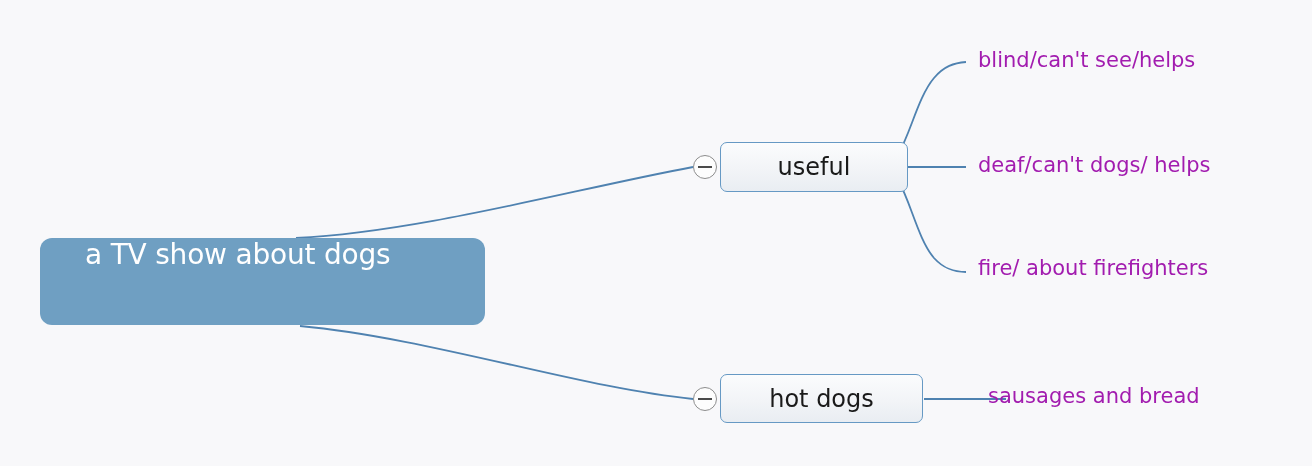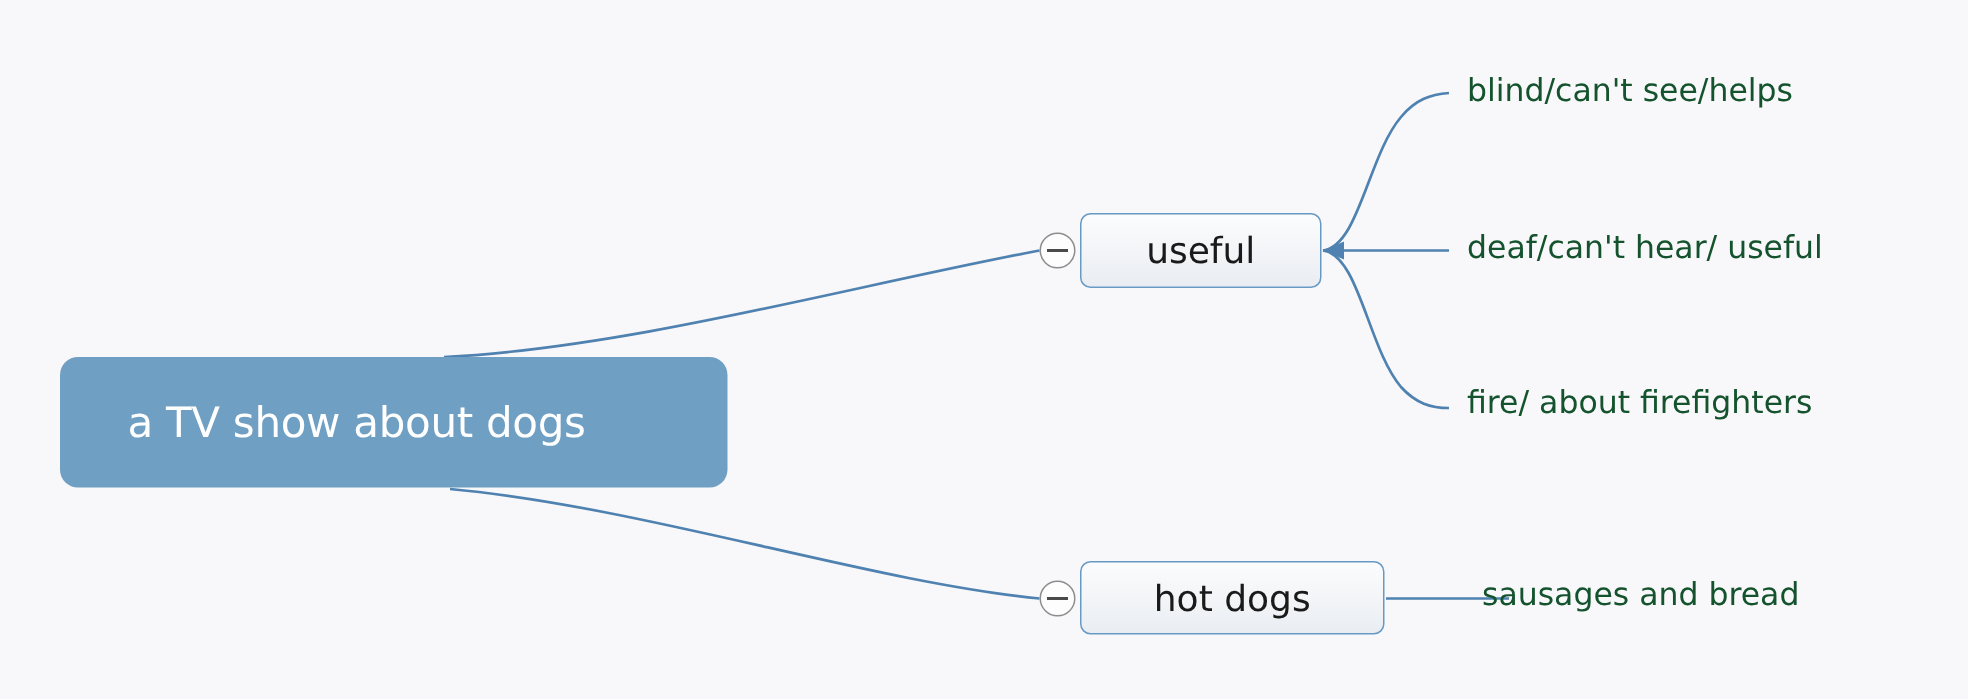--- a/index.html
+++ b/index.html
@@ -33,21 +33,21 @@
   
   .root-node {
     position: absolute;
     left: 40px;
     top: 238px;
     width: 445px;
     height: 87px;
     background: #6f9fc2;
     border-radius: 12px;
     display: flex;
-    align-items: center;
+    align-items: flex-start;
     box-sizing: border-box;
     padding-left: 45px;
   }
   .root-label {
     color: #ffffff;
     font-size: 28px;
     font-family: "DejaVu Sans", sans-serif;
     letter-spacing: -0.2px;
     white-space: nowrap;
   }
@@ -65,21 +65,21 @@
   }
   .branch-label {
     font-size: 24px;
     color: #1a1a1a;
     font-family: "DejaVu Sans", sans-serif;
     white-space: nowrap;
   }
   #node-useful {
     left: 720px;
     top: 142px;
-    width: 161px;
+    width: 188px;
     height: 50px;
   }
   #node-hotdogs {
     left: 720px;
     top: 374px;
     width: 203px;
     height: 49px;
   }
 
   
@@ -108,21 +108,21 @@
   }
   #toggle-hotdogs {
     left: 693px;
     top: 387px;
   }
 
   
   .leaf-label {
     position: absolute;
     font-size: 21px;
-    color: #14532d;
+    color: #a21caf;
     font-family: "DejaVu Sans", sans-serif;
     white-space: nowrap;
     line-height: 1;
   }
   #leaf-blind  { left: 978px; top: 50px; }
   #leaf-deaf   { left: 978px; top: 155px; }
   #leaf-fire   { left: 978px; top: 258px; }
   #leaf-sausages { left: 988px; top: 386px; }
 </style>
 </head>
@@ -150,21 +150,21 @@
   <div class="root-node">
     <span class="root-label">a TV show about dogs</span>
   </div>
 
   <div class="collapse-toggle" id="toggle-useful"></div>
   <div class="branch-node" id="node-useful">
     <span class="branch-label">useful</span>
   </div>
 
   <div class="leaf-label" id="leaf-blind">blind/can't see/helps</div>
-  <div class="leaf-label" id="leaf-deaf">deaf/can't hear/ useful</div>
+  <div class="leaf-label" id="leaf-deaf">deaf/can't dogs/ helps</div>
   <div class="leaf-label" id="leaf-fire">fire/ about firefighters</div>
 
   <div class="collapse-toggle" id="toggle-hotdogs"></div>
   <div class="branch-node" id="node-hotdogs">
     <span class="branch-label">hot dogs</span>
   </div>
 
   <div class="leaf-label" id="leaf-sausages">sausages and bread</div>
 
 </div>

